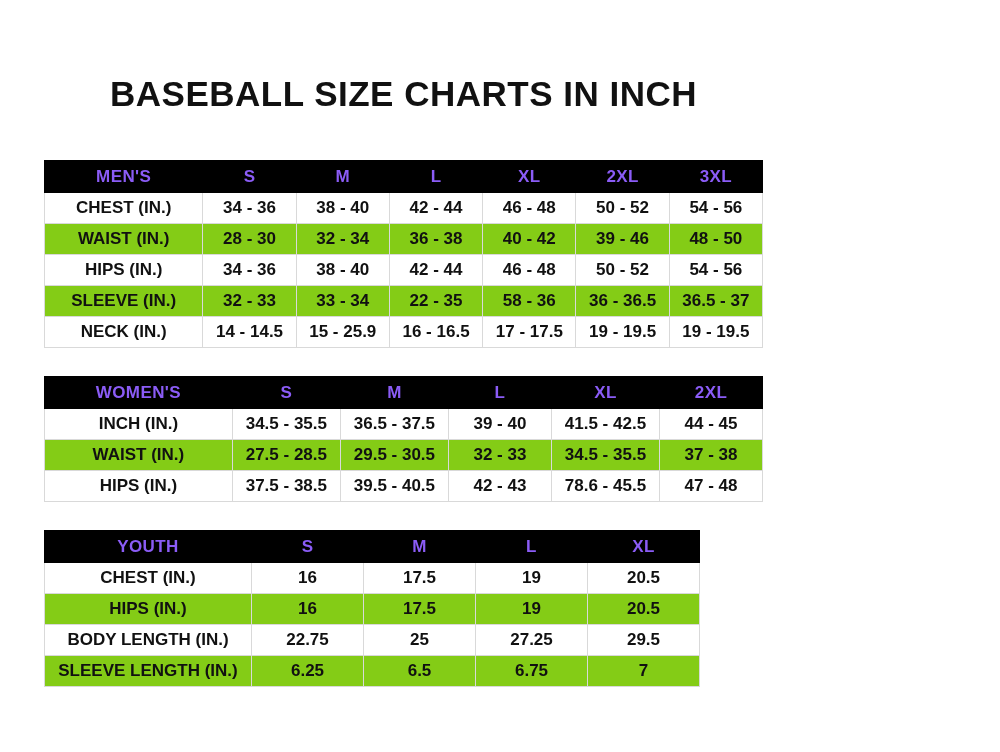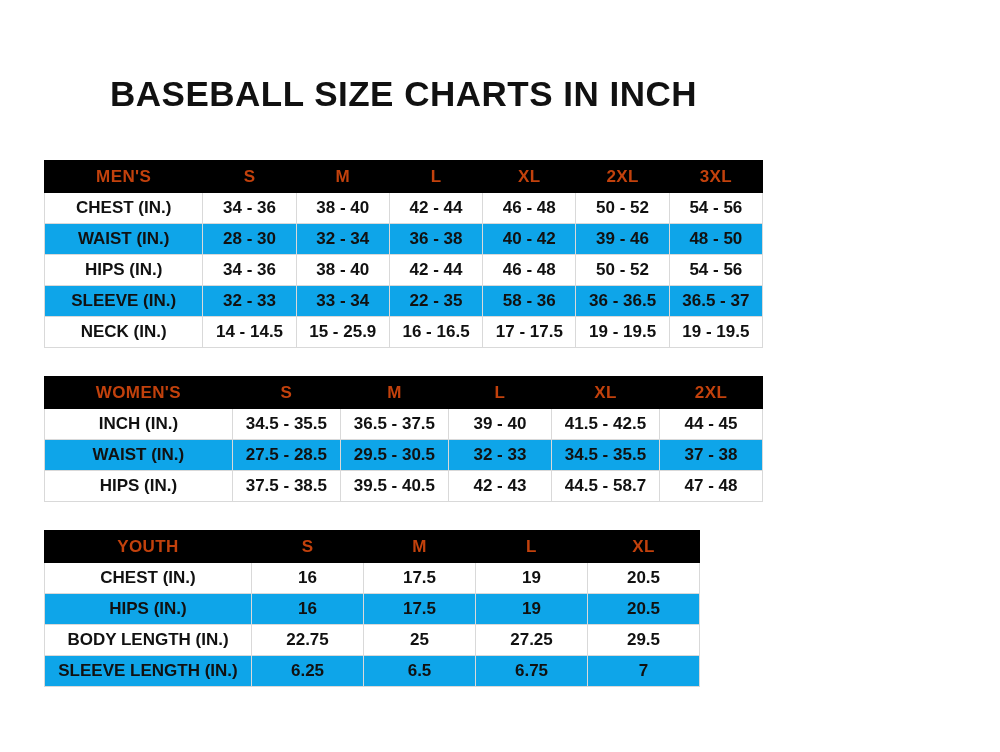--- a/index.html
+++ b/index.html
@@ -49,28 +49,28 @@
     font-weight: bold;
     height: 31px;
     padding: 0 4px;
     white-space: nowrap;
     box-sizing: border-box;
     background: #ffffff;
     color: #111111;
   }
   table.size-chart thead th {
     background: #000000;
-    color: #c2410c;
+    color: #8b5cf6;
     border: 1px solid #000000;
     height: 32px;
     font-size: 17px;
     letter-spacing: 0.4px;
   }
   table.size-chart tbody tr.alt td {
-    background: #0ea5e9;
+    background: #84cc16;
   }
   table.size-chart td.label,
   table.size-chart thead th.label {
     text-align: center;
   }
   
   .men col.c0 { width: 207px; }
   .men col.c1, .men col.c2, .men col.c3,
   .men col.c4, .men col.c5, .men col.c6 { width: 112px; }
 
@@ -195,21 +195,21 @@
           <td>29.5 - 30.5</td>
           <td>32 - 33</td>
           <td>34.5 - 35.5</td>
           <td>37 - 38</td>
         </tr>
         <tr>
           <td class="label">HIPS (IN.)</td>
           <td>37.5 - 38.5</td>
           <td>39.5 - 40.5</td>
           <td>42 - 43</td>
-          <td>44.5 - 58.7</td>
+          <td>78.6 - 45.5</td>
           <td>47 - 48</td>
         </tr>
       </tbody>
     </table>
 
     <table class="size-chart youth">
       <colgroup>
         <col class="c0">
           <col class="c1">
           <col class="c2">

